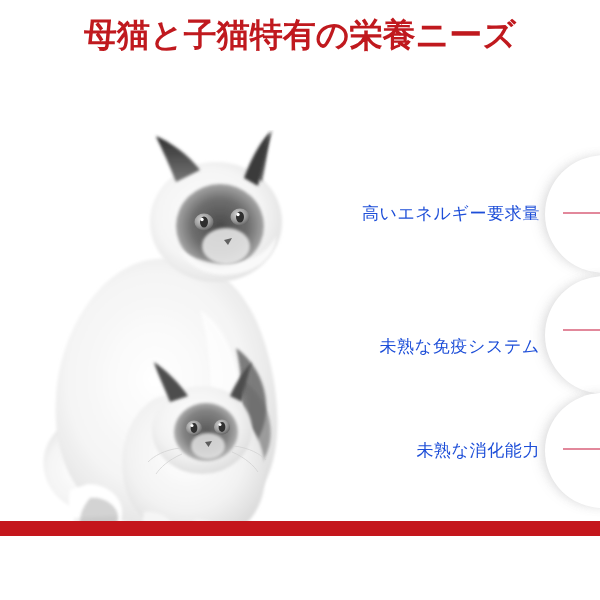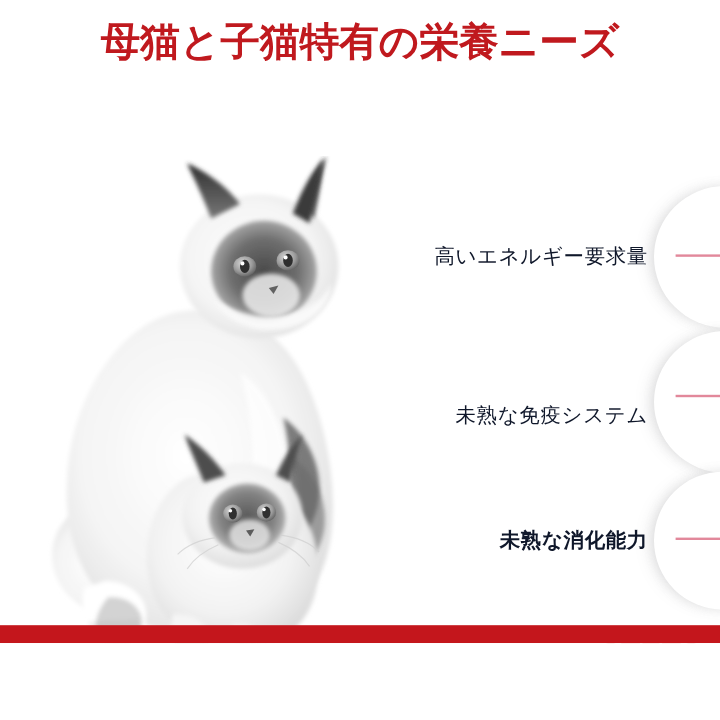--- a/index.html
+++ b/index.html
@@ -71,28 +71,28 @@
   .card-2 { top: 276px; height: 118px; }
   .card-3 { top: 393px; height: 115px; }
 
   .callout-label {
     position: absolute;
     right: 60px;
     width: 300px;
     text-align: right;
     font-size: 17px;
     font-weight: normal;
-    color: #0f172a;
+    color: #1d4ed8;
     letter-spacing: 0.6px;
     line-height: 22px;
     white-space: nowrap;
   }
   .lbl-1 { top: 203px; }
   .lbl-2 { top: 336px; }
-  .lbl-3 { top: 440px; font-weight: bold; }
+  .lbl-3 { top: 440px; }
 
   .connector {
     position: absolute;
     left: 563px;
     width: 42px;
     height: 2px;
     background: #e2889b;
   }
   .conn-1 { top: 212px; }
   .conn-2 { top: 329px; }

